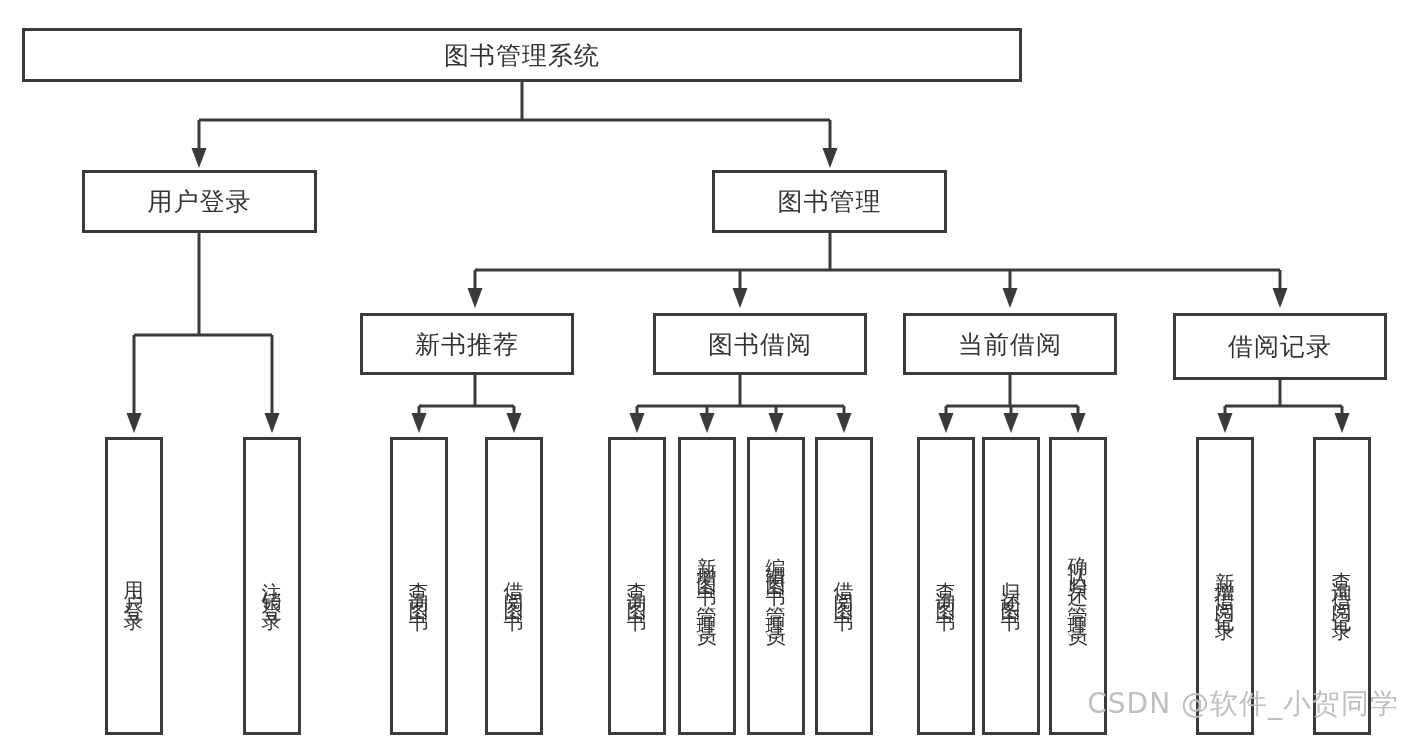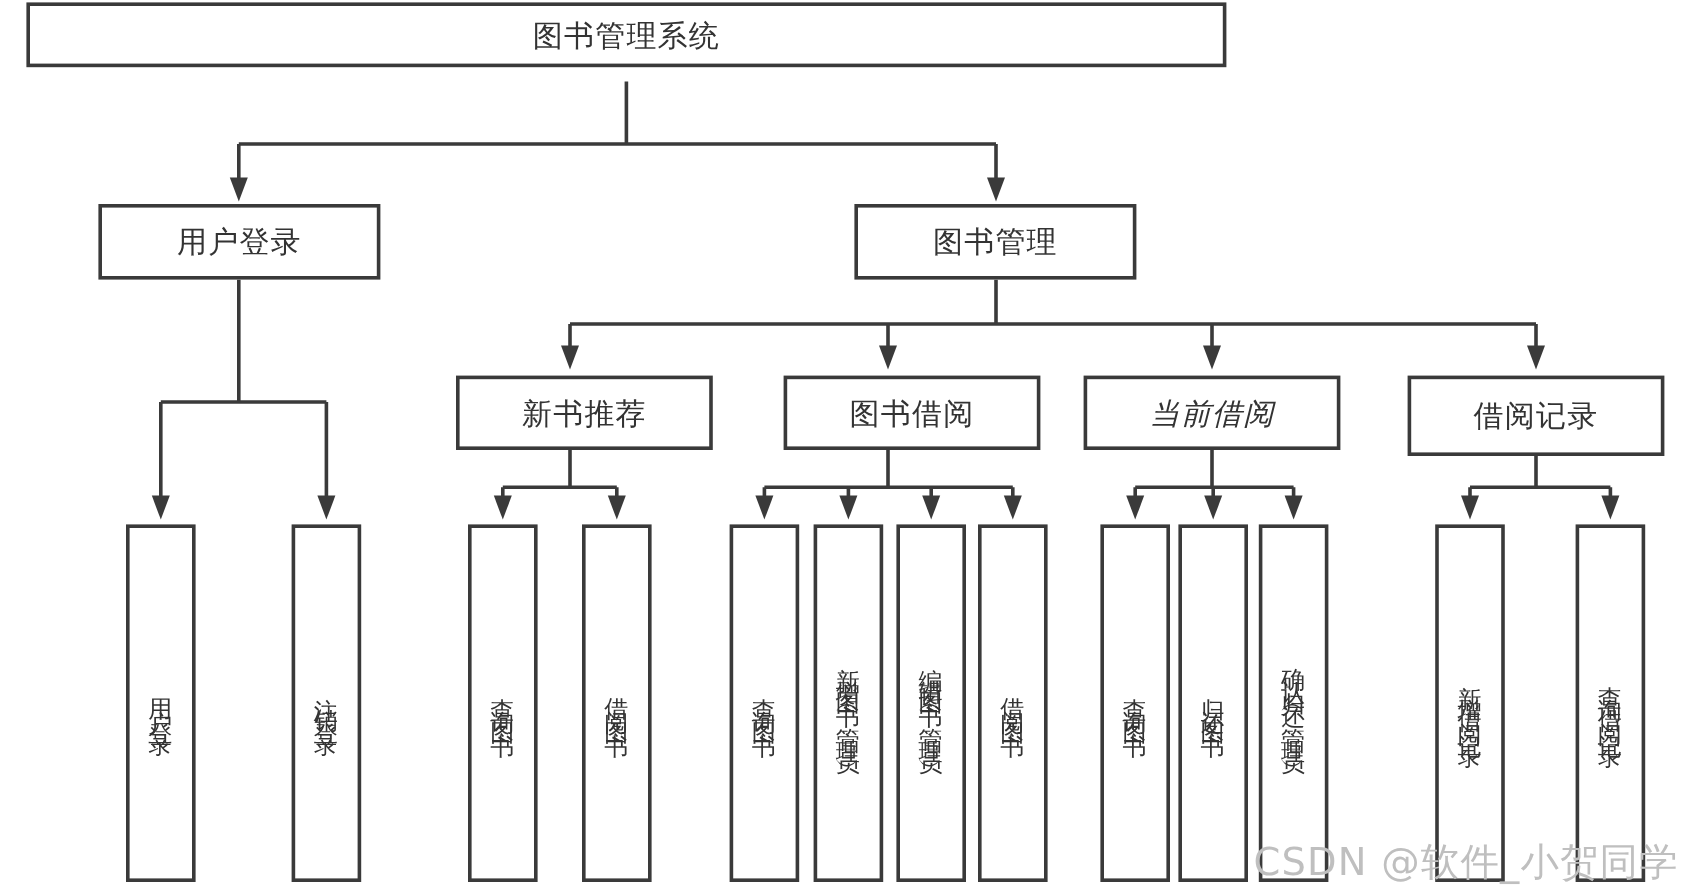--- a/index.html
+++ b/index.html
@@ -34,22 +34,22 @@
   .vbox {
     font-size: 20px;
     writing-mode: vertical-rl;
     text-orientation: mixed;
     letter-spacing: 10px;
     line-height: 1;
   }
   .watermark {
     position: absolute;
     right: 6px;
-    bottom: 6px;
-    font-size: 32px;
+    bottom: 24px;
+    font-size: 28px;
     color: #bfbfbf;
     letter-spacing: 1px;
     white-space: nowrap;
   }
 </style>
 </head>
 <body>
 
 <div class="canvas">
 
@@ -80,28 +80,28 @@
     <polygon fill="#3a3a3a" points="699.5,413 714.5,413 707,433"></polygon>
     <polygon fill="#3a3a3a" points="768.5,413 783.5,413 776,433"></polygon>
     <polygon fill="#3a3a3a" points="836.5,413 851.5,413 844,433"></polygon>
     <polygon fill="#3a3a3a" points="938.5,413 953.5,413 946,433"></polygon>
     <polygon fill="#3a3a3a" points="1003.5,413 1018.5,413 1011,433"></polygon>
     <polygon fill="#3a3a3a" points="1070.5,413 1085.5,413 1078,433"></polygon>
     <polygon fill="#3a3a3a" points="1217.5,413 1232.5,413 1225,433"></polygon>
     <polygon fill="#3a3a3a" points="1334.5,413 1349.5,413 1342,433"></polygon>
   </svg>
 
-  <div class="box hbox" style="left:22px; top:2px; width:1000px; height:54px;">图书管理系统</div>
+  <div class="box hbox" style="left:22px; top:28px; width:1000px; height:54px;">图书管理系统</div>
 
   <div class="box hbox" style="left:82px; top:170px; width:235px; height:63px;">用户登录</div>
   <div class="box hbox" style="left:712px; top:170px; width:235px; height:63px;text-align:right;">图书管理</div>
 
-  <div class="box hbox" style="left:380px; top:313px; width:214px; height:62px;">新书推荐</div>
+  <div class="box hbox" style="left:360px; top:313px; width:214px; height:62px;">新书推荐</div>
   <div class="box hbox" style="left:633px; top:313px; width:214px; height:62px;margin-left:20px;">图书借阅</div>
-  <div class="box hbox" style="left:903px; top:313px; width:214px; height:62px;font-style:italic;">当前借阅</div>
+  <div class="box hbox" style="left:903px; top:313px; width:214px; height:62px;">当前借阅</div>
   <div class="box hbox" style="left:1173px; top:313px; width:214px; height:67px;">借阅记录</div>
 
   <div class="box vbox" style="left:105px; top:437px; width:58px; height:298px;">用户登录</div>
   <div class="box vbox" style="left:243px; top:437px; width:58px; height:298px;">注销登录</div>
 
   <div class="box vbox" style="left:390px; top:437px; width:58px; height:298px;">查询图书</div>
   <div class="box vbox" style="left:485px; top:437px; width:58px; height:298px;">借阅图书</div>
 
   <div class="box vbox" style="left:608px; top:437px; width:58px; height:298px;">查询图书</div>
   <div class="box vbox" style="left:678px; top:437px; width:58px; height:298px;">新增图书（管理员）</div>

